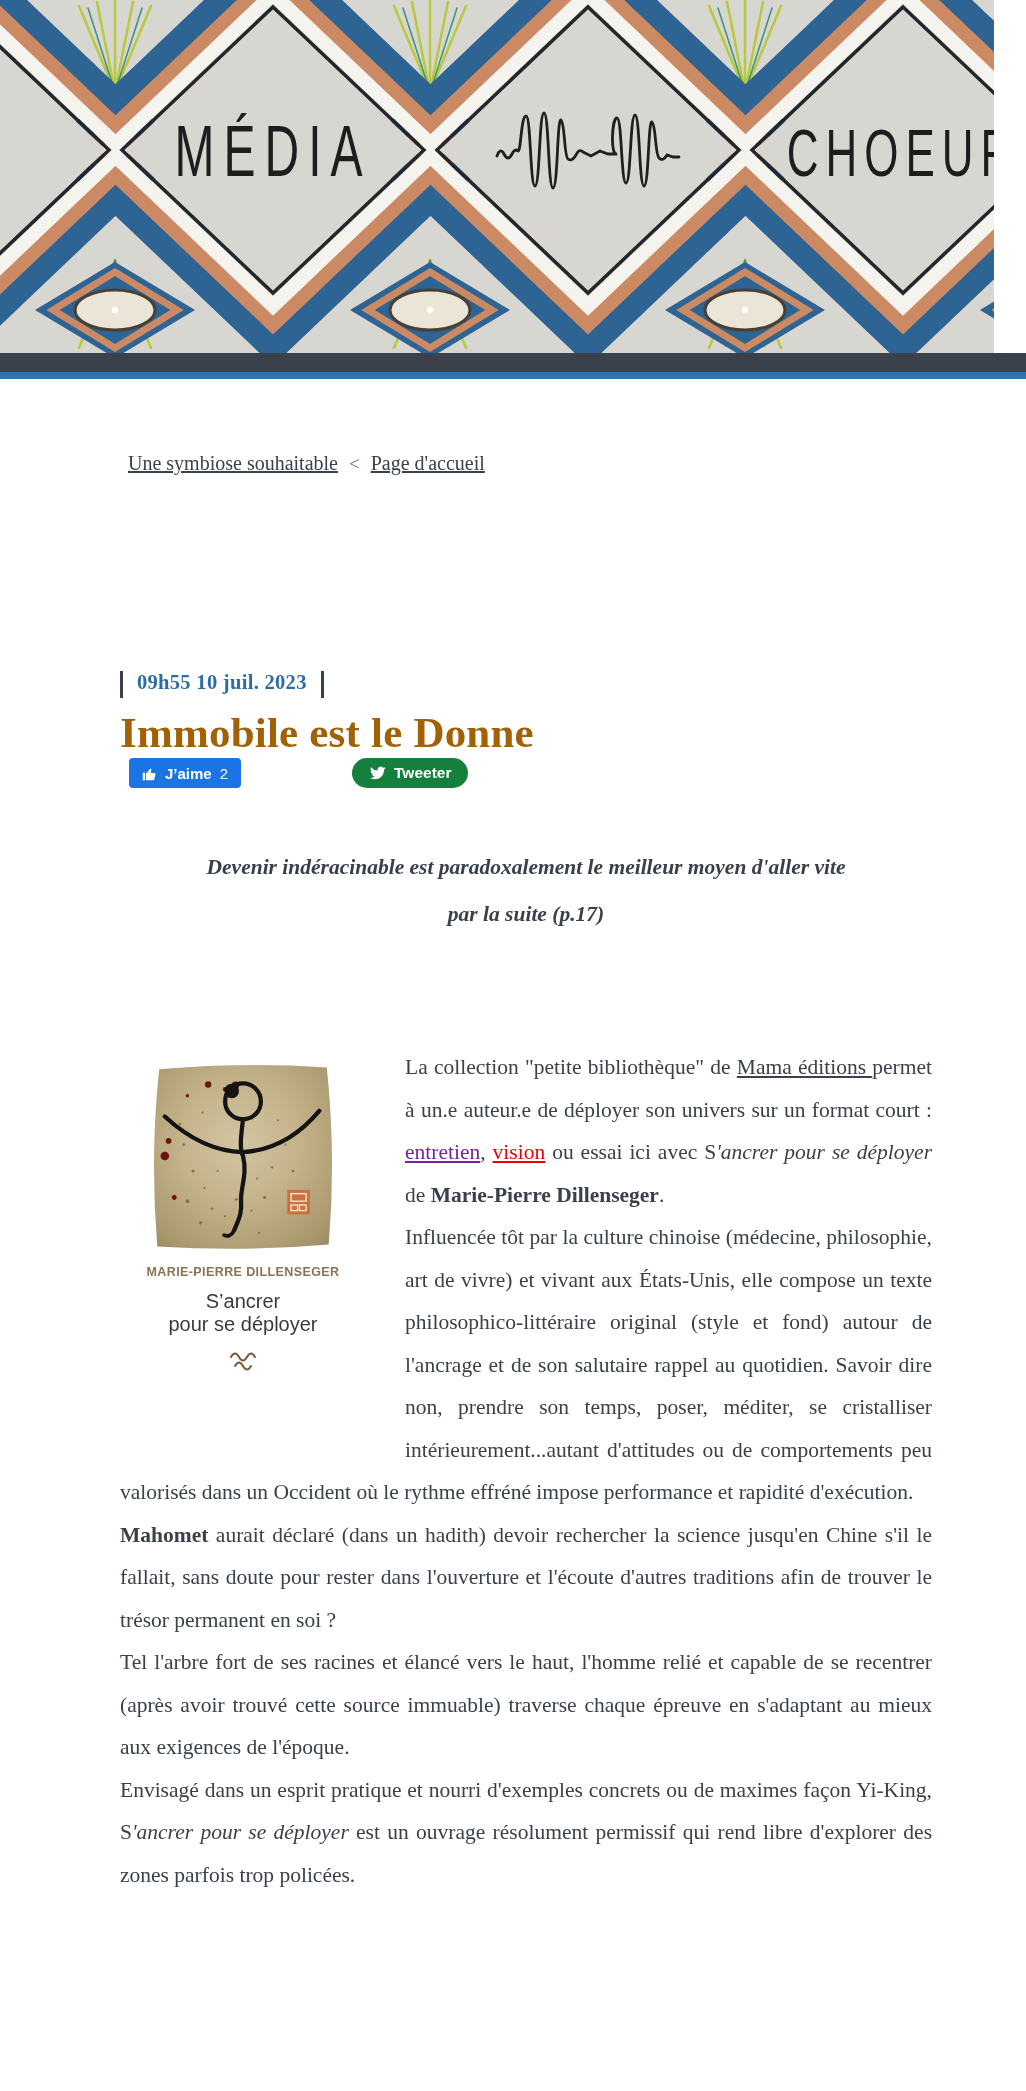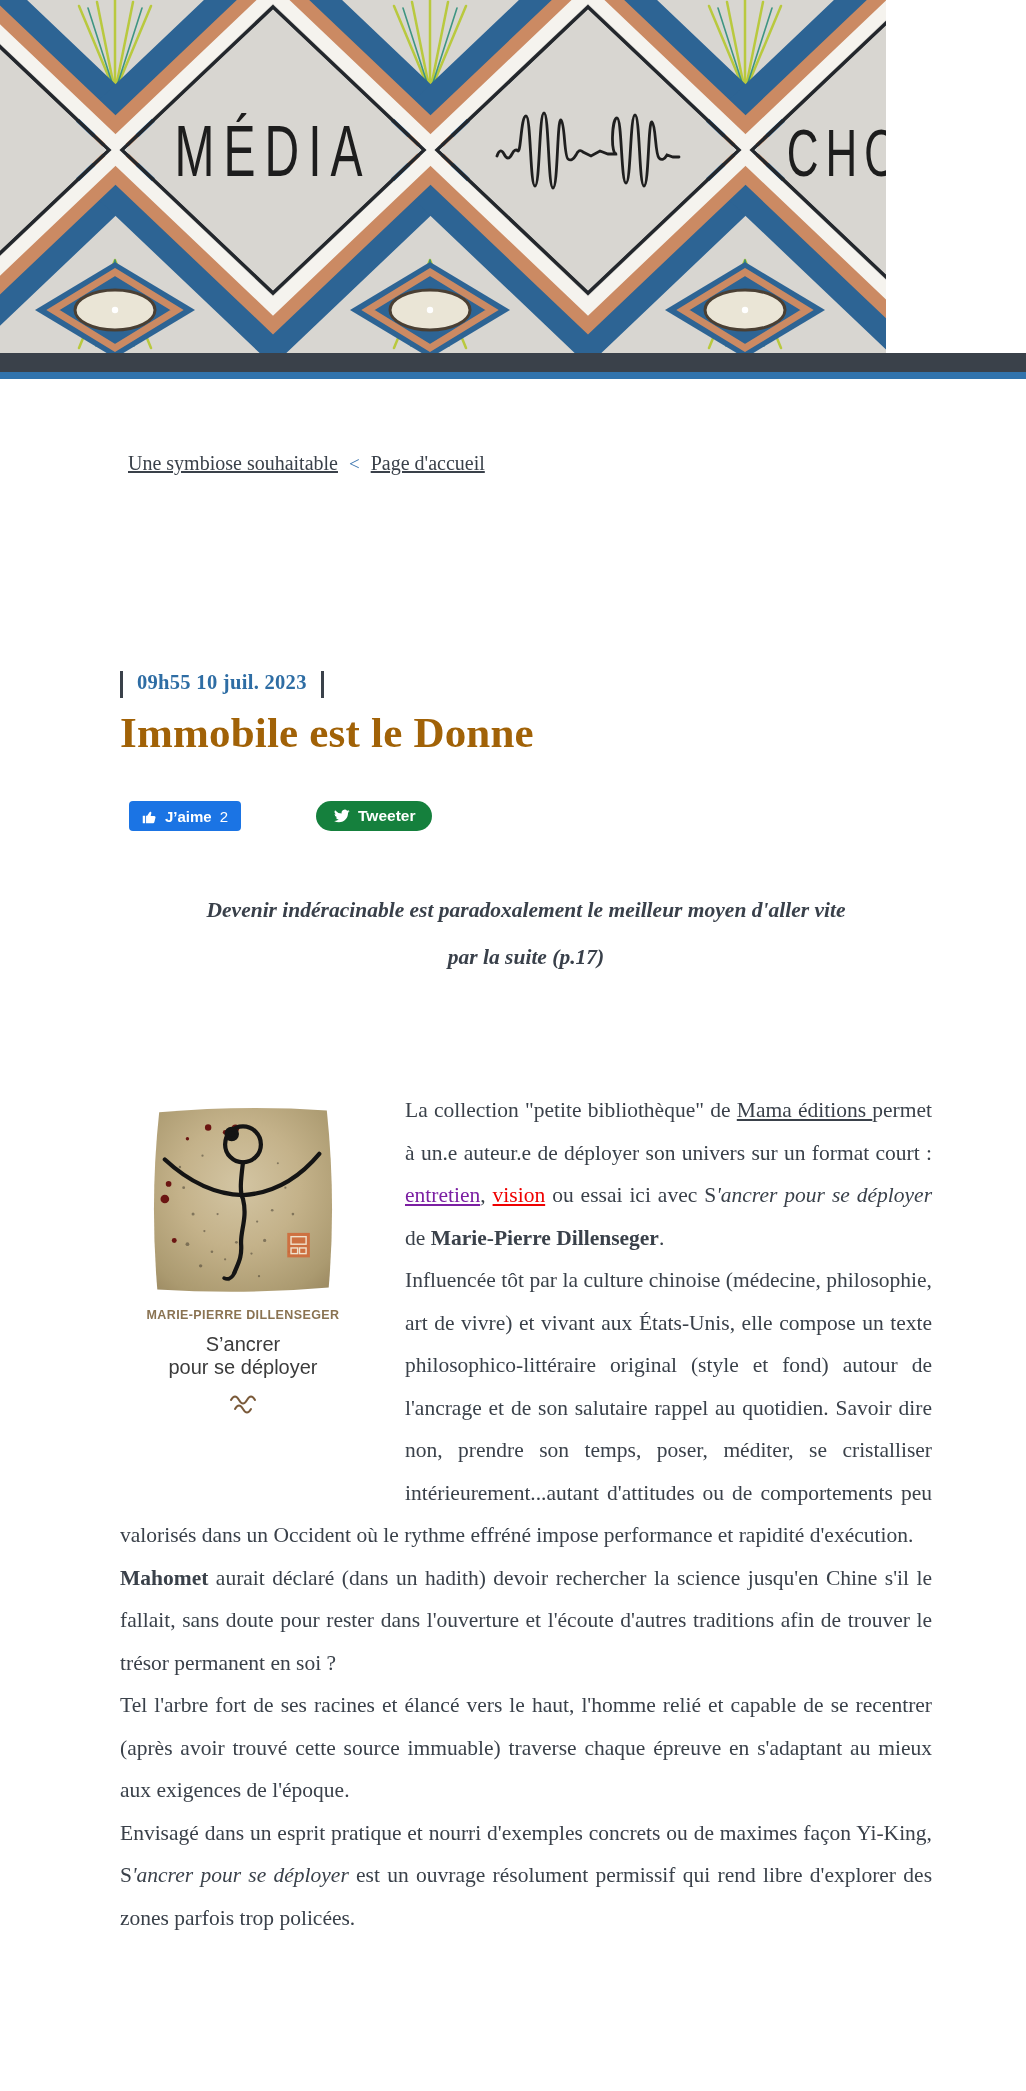--- a/index.html
+++ b/index.html
@@ -1,36 +1,36 @@
 <!DOCTYPE html>
 <html lang="fr"><head>
 <meta charset="utf-8">
 <style>
   html,body{margin:0;padding:0;}
   body{
     width:1026px;height:2091px;background:#ffffff;position:relative;
     font-family:"Liberation Serif",serif;color:#3a414a;overflow:hidden;
   }
   
-  .banner{width:886px;height:353px;overflow:hidden;position:relative;background:#d8d6d1;text-align:center;}
+  .banner{width:994px;height:353px;overflow:hidden;position:relative;background:#d8d6d1;text-align:center;}
   .banner svg{display:block;}
   .bar-dark{width:1026px;height:19px;background:#3a414a;}
   .bar-blue{width:1026px;height:7px;background:#3173ac;}
   
   .breadcrumb{margin:73px 0 0 128px;font-size:20px;color:#3a414a;}
   .breadcrumb a{color:#3a414a;text-decoration:underline;cursor:pointer;}
   .breadcrumb .sep{color:#3e77b0;margin:0 11px;font-size:19px;}
   
   .article{width:812px;margin-left:120px;}
   .date-row{margin-top:196px;display:flex;align-items:flex-start;}
   .vbar{display:inline-block;width:3px;height:27px;background:#3a414a;}
   .date-text{color:#2e6da4;font-weight:bold;font-size:20.5px;margin:0 14px;letter-spacing:.3px;}
   h1.title{font-size:43px;line-height:50px;margin:10px 0 0 0;font-weight:bold;color:#a16207;letter-spacing:.2px;}
   
-  .share-row{margin-top:43px;display:flex;align-items:flex-end;}
+  .share-row{display:flex;align-items:flex-end;gap:36px;}
   .btn{display:inline-flex;align-items:center;height:30px;color:#fff;
        font-family:"Liberation Sans",sans-serif;font-weight:bold;cursor:pointer;}
   .btn-fb{background:#1b74e4;border-radius:4px;padding:0 13px;font-size:15px;margin-left:9px;}
   .btn-fb .cnt{margin-left:8px;font-weight:normal;}
   .btn-fb svg{margin-right:8px;}
   .btn-tw{background:#15803d;border-radius:16px;padding:0 17px;font-size:15.5px;margin-left:75px;}
   .btn-tw svg{margin-right:8px;}
   
   .quote{margin-top:56px;text-align:center;font-weight:bold;font-style:italic;
          font-size:21.5px;line-height:47px;color:#39404a;}

